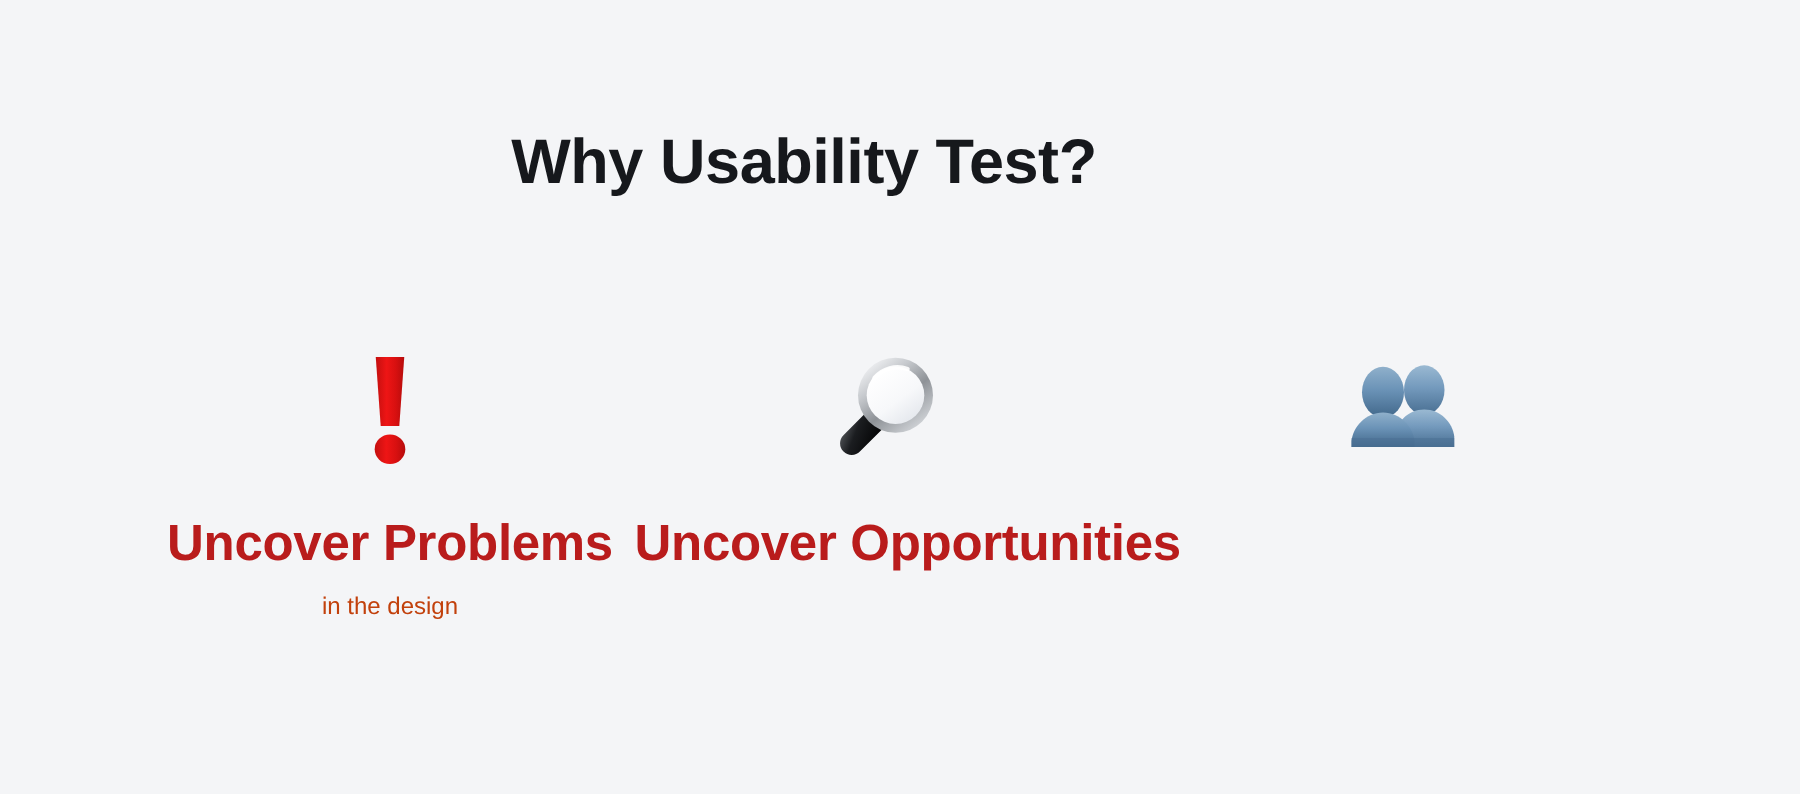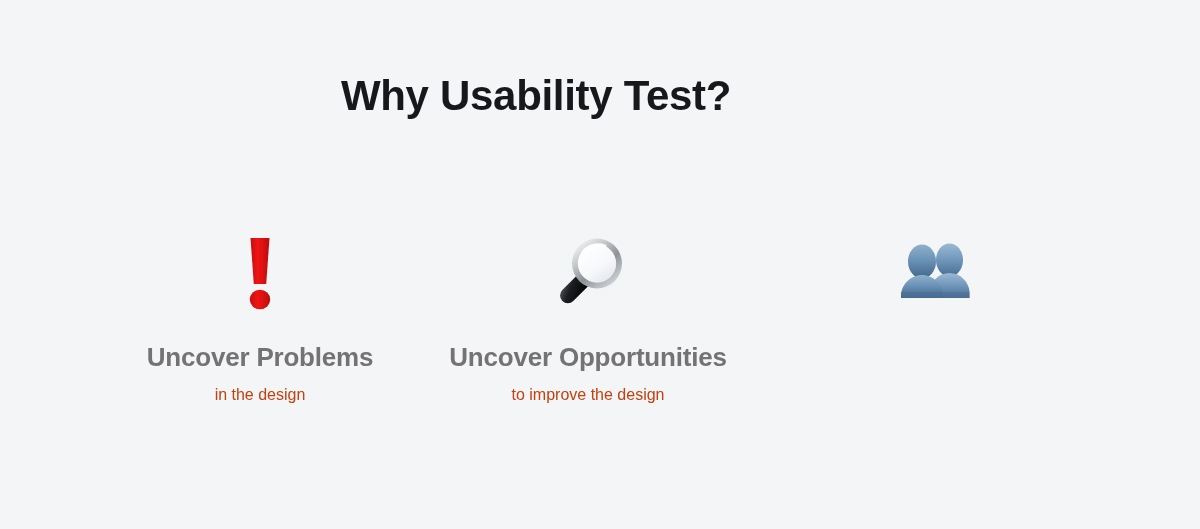--- a/index.html
+++ b/index.html
@@ -19,21 +19,21 @@
     position: relative;
     width: 1200px;
     height: 529px;
     background: #f4f5f7;
     box-sizing: border-box;
   }
 
   
   .title {
     position: absolute;
-    top: 72px;
+    top: 84px;
     left: 0;
     width: 1072px;
     text-align: center;
     font-size: 42px;
     font-weight: bold;
     color: #16181c;
     letter-spacing: -0.3px;
     line-height: 1.15;
   }
 
@@ -57,23 +57,23 @@
   .col-3 { width: 330px; margin-left: 17px; }
 
   .icon-wrap {
     height: 95px;
     display: flex;
     align-items: center;
     justify-content: center;
   }
 
   .col-heading {
-    font-size: 26px;
+    font-size: 34px;
     font-weight: bold;
-    color: #737373;
+    color: #b91c1c;
     line-height: 1.2;
     letter-spacing: -0.2px;
     margin-top: 22px;
     white-space: nowrap;
   }
   .col-sub {
     font-size: 16px;
     font-weight: normal;
     color: #c2410c;
     line-height: 1.25;
@@ -141,21 +141,20 @@
           <g transform="rotate(-45 27 52)">
             <rect x="6" y="44.5" width="36" height="15.5" rx="7.7" fill="url(#handleGrad)"></rect>
           </g>
 
           <circle cx="47" cy="29.5" r="25" fill="url(#ringGrad)"></circle>
           <circle cx="47" cy="29.5" r="19.2" fill="url(#lensGrad)"></circle>
           <path d="M33 18 A20 20 0 0 1 55 12" stroke="#ffffff" stroke-width="3" fill="none" opacity="0.9" stroke-linecap="round"></path>
         </svg>
       </div>
       <div class="col-heading">Uncover Opportunities</div>
-      <div class="col-sub">to improve the design</div>
     </div>
 
     <div class="col col-3">
       <div class="icon-wrap">
         <svg class="people-svg" width="78" height="62" viewBox="0 0 78 62" aria-hidden="true">
           <defs>
             <linearGradient id="blueGrad" x1="0" y1="0" x2="0" y2="1">
               <stop offset="0%" stop-color="#8fb0cb"></stop>
               <stop offset="45%" stop-color="#6b93b7"></stop>
               <stop offset="100%" stop-color="#41678a"></stop>

